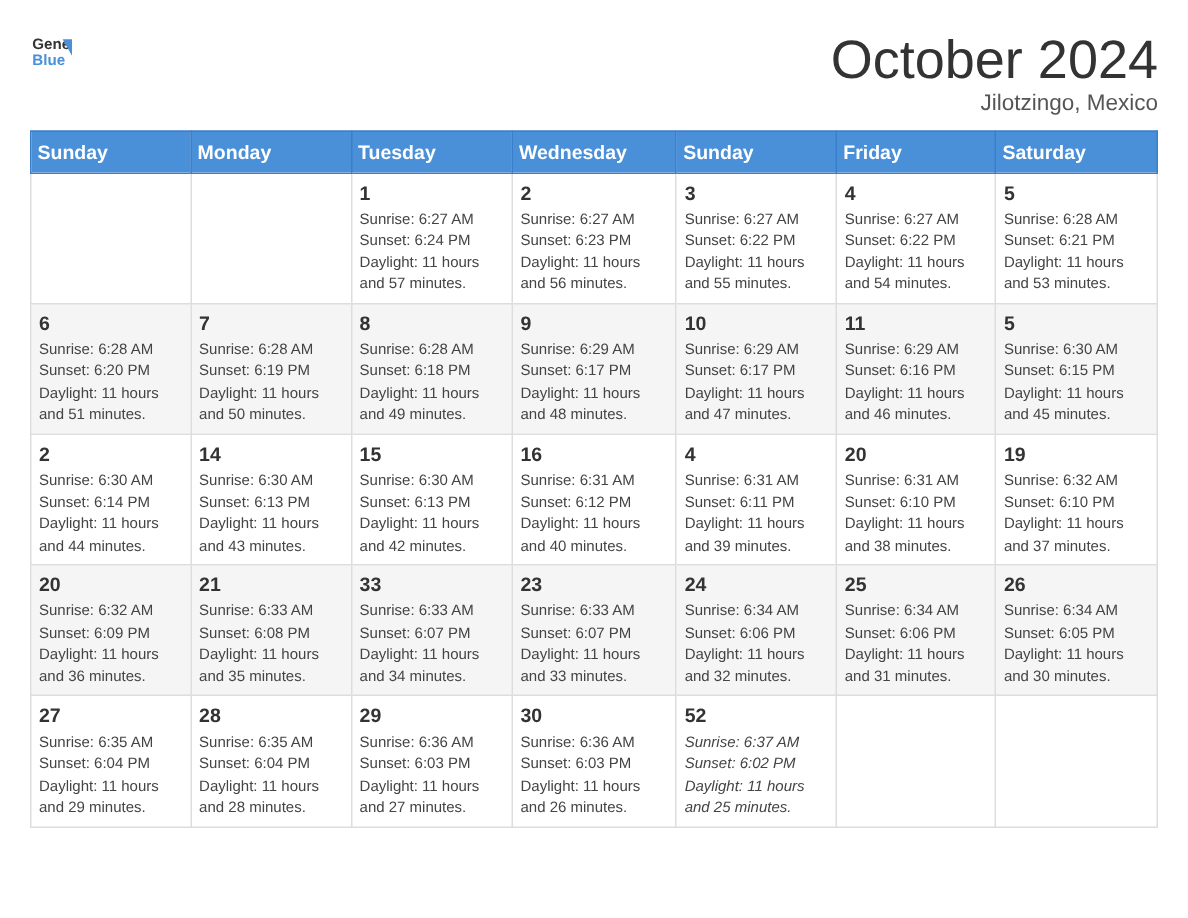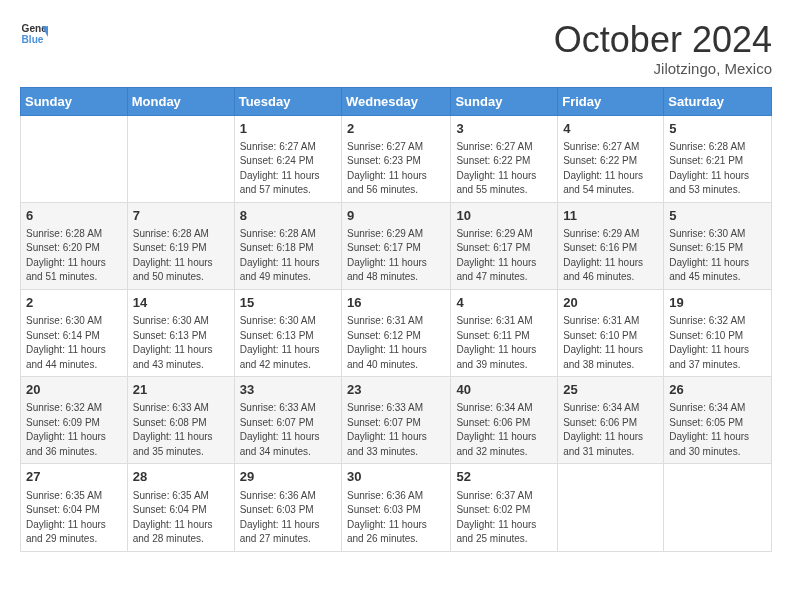--- a/index.html
+++ b/index.html
@@ -260,21 +260,21 @@
 Sunset: 6:07 PM
 Daylight: 11 hours and 34 minutes.</div>
           </td>
           <td>
             <span class="day-number">23</span>
             <div class="day-info" style="white-space: pre-line;">Sunrise: 6:33 AM
 Sunset: 6:07 PM
 Daylight: 11 hours and 33 minutes.</div>
           </td>
           <td>
-            <span class="day-number">40</span>
+            <span class="day-number">24</span>
             <div class="day-info" style="white-space: pre-line;">Sunrise: 6:34 AM
 Sunset: 6:06 PM
 Daylight: 11 hours and 32 minutes.</div>
           </td>
           <td>
             <span class="day-number">25</span>
             <div class="day-info" style="white-space: pre-line;">Sunrise: 6:34 AM
 Sunset: 6:06 PM
 Daylight: 11 hours and 31 minutes.</div>
           </td>
@@ -305,21 +305,21 @@
 Daylight: 11 hours and 27 minutes.</div>
           </td>
           <td>
             <span class="day-number">30</span>
             <div class="day-info" style="white-space: pre-line;">Sunrise: 6:36 AM
 Sunset: 6:03 PM
 Daylight: 11 hours and 26 minutes.</div>
           </td>
           <td>
             <span class="day-number">52</span>
-            <div class="day-info" style="white-space: pre-line;">Sunrise: 6:37 AM
+            <div class="day-info" style="white-space: pre-line; font-style: italic;">Sunrise: 6:37 AM
 Sunset: 6:02 PM
 Daylight: 11 hours and 25 minutes.</div>
           </td>
           <td class="empty-cell"></td>
           <td class="empty-cell"></td>
         </tr>
       </tbody>
   </table>
 </div>
 

